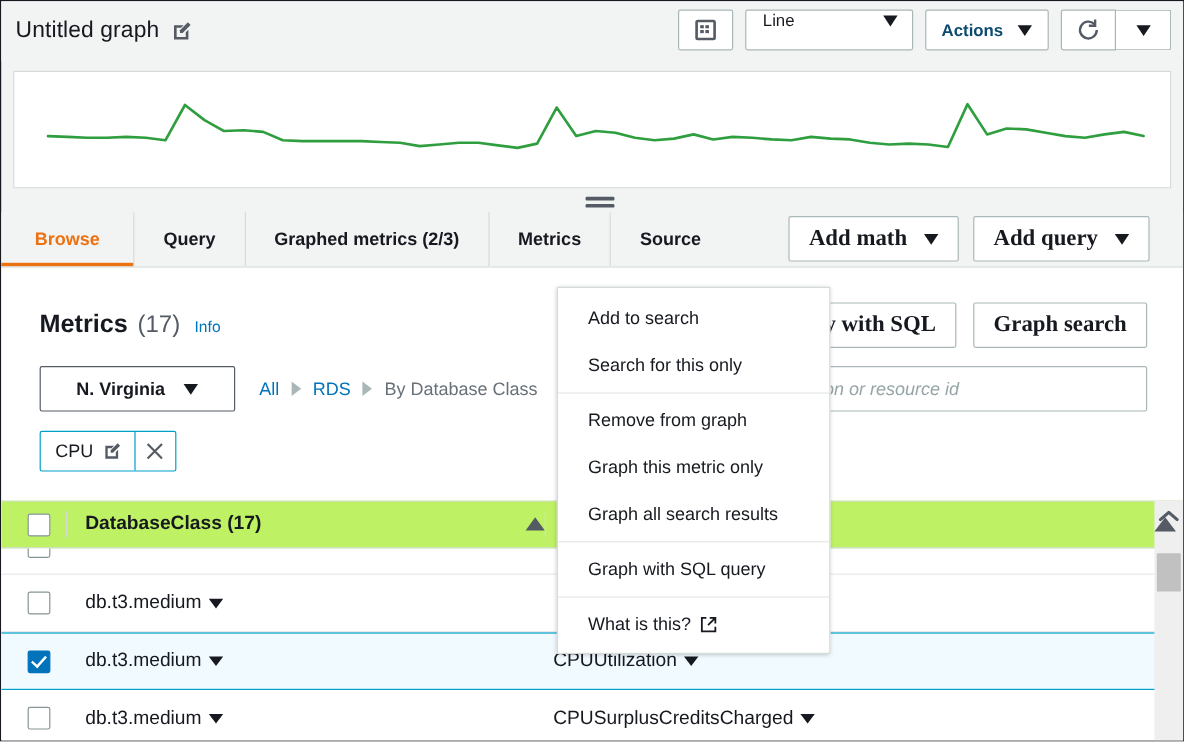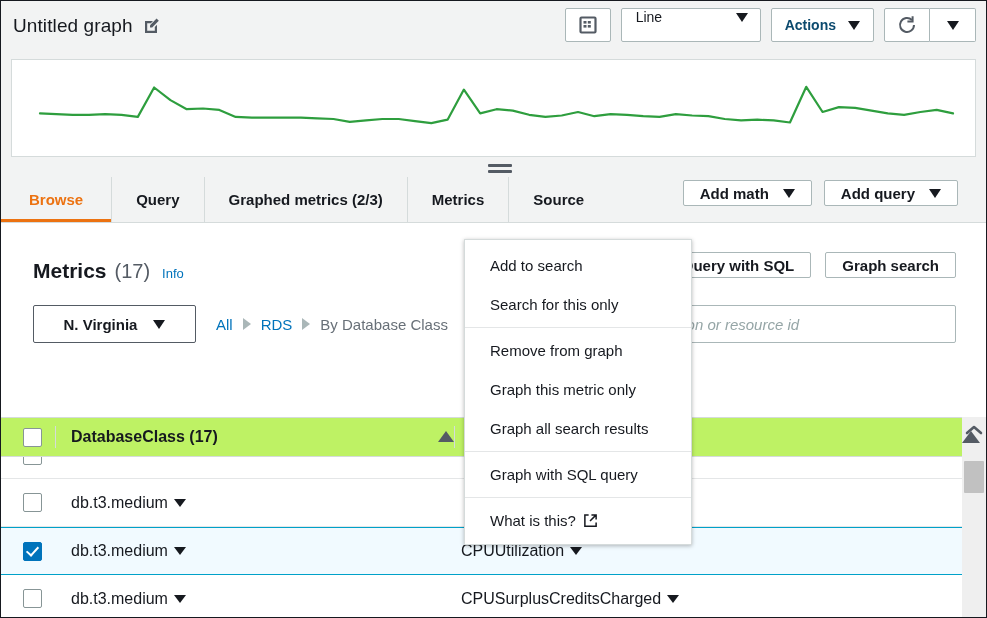--- a/index.html
+++ b/index.html
@@ -103,21 +103,21 @@
   .tab.active::after {
     content: ""; position: absolute; left: 0; right: 0; bottom: -1px;
     height: 4px; background: #ec7211;
   }
   .tab.last { border-right: none; }
 
   .tabbar-right {
     position: absolute; right: 28px; top: 179px;
     display: flex; gap: 12px; z-index: 5;
   }
-  .btn.wbtn { height: 26px; font-size: 15px; gap: 14px; padding: 0 16px; }
+  .btn.wbtn { height: 38px; font-size: 19px; gap: 14px; padding: 0 16px; font-family: Liberation Serif, serif; }
 
   
   .content {
     position: absolute; left: 0; top: 221px; width: 985px; height: 395px;
     background: #ffffff;
     border-top: 1px solid #d5dbdb;
   }
 
   .metrics-head {
     position: absolute; left: 32px; top: 36px;
@@ -424,20 +424,36 @@
         <span class="crumb">RDS</span>
         <span class="crumb-sep"></span>
         <span class="crumb current">By Database Class</span>
       </div>
     </div>
 
     <div class="search-box">
       <span>Search for any metric, dimension or resource id</span>
     </div>
 
+    <div class="chip-row">
+      <div class="chip">
+        <span class="chip-label">
+          <span>CPU</span>
+          <svg width="16" height="16" viewBox="0 0 18 18">
+            <path d="M2 4h8l-2.2 2.2H4.2v7.6h7.6V9.9L14 7.7V16H2z" fill="#545b64"></path>
+            <path d="M13.6 1.6L7 8.2v2.2h2.2l6.6-6.6z" fill="#545b64"></path>
+          </svg>
+        </span>
+        <span class="chip-close">
+          <svg width="16" height="16" viewBox="0 0 16 16">
+            <path d="M2 2l12 12M14 2L2 14" stroke="#545b64" stroke-width="1.8" fill="none"></path>
+          </svg>
+        </span>
+      </div>
+    </div>
 
     <div class="tbl">
 
       <div class="tbl-head">
         <div class="cb-cell">
           <span class="cbx"></span>
         </div>
         <div class="hdr-divider"></div>
         <div class="col1">
           <span>DatabaseClass</span>

